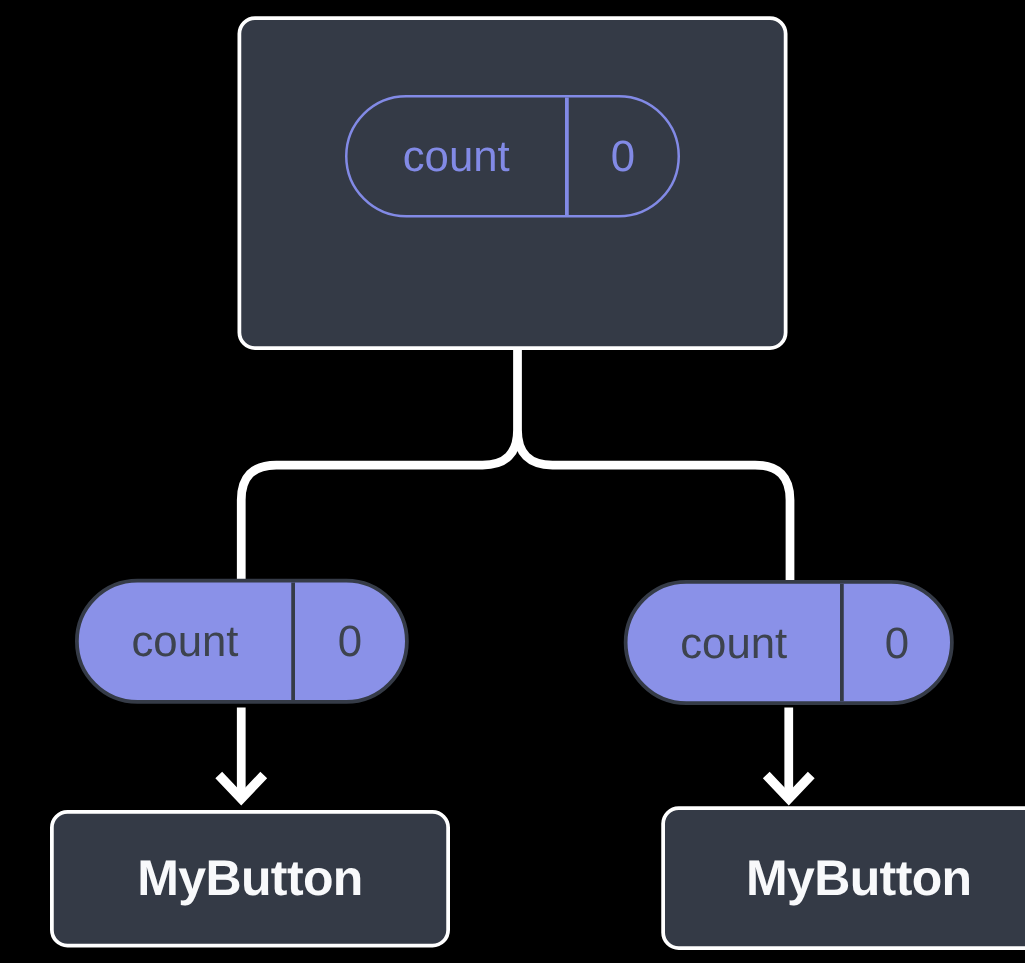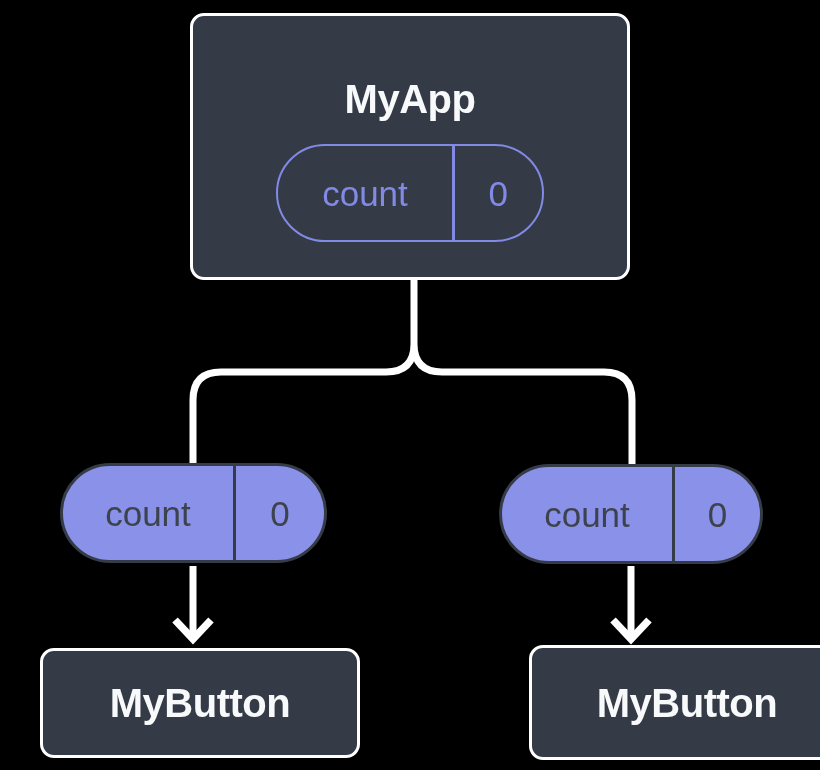--- a/index.html
+++ b/index.html
@@ -91,21 +91,20 @@
       <path class="conn" d="M193,566 L193,634"></path>
       <path class="conn arrowhead" d="M175,620 L193,639 L211,620"></path>
     </g>
     <g>
       <path class="conn" d="M631,566 L631,634"></path>
       <path class="conn arrowhead" d="M613,620 L631,639 L649,620"></path>
     </g>
   </svg>
 
   <div class="node root-node">
-    <div class="node-title">MyApp</div>
     <div class="pill pill-outline">
       <span class="pill-label">count</span>
       <span class="pill-divider"></span>
       <span class="pill-value">0</span>
     </div>
   </div>
 
   <div class="pill pill-filled pill-left">
     <span class="pill-label">count</span>
     <span class="pill-divider"></span>

